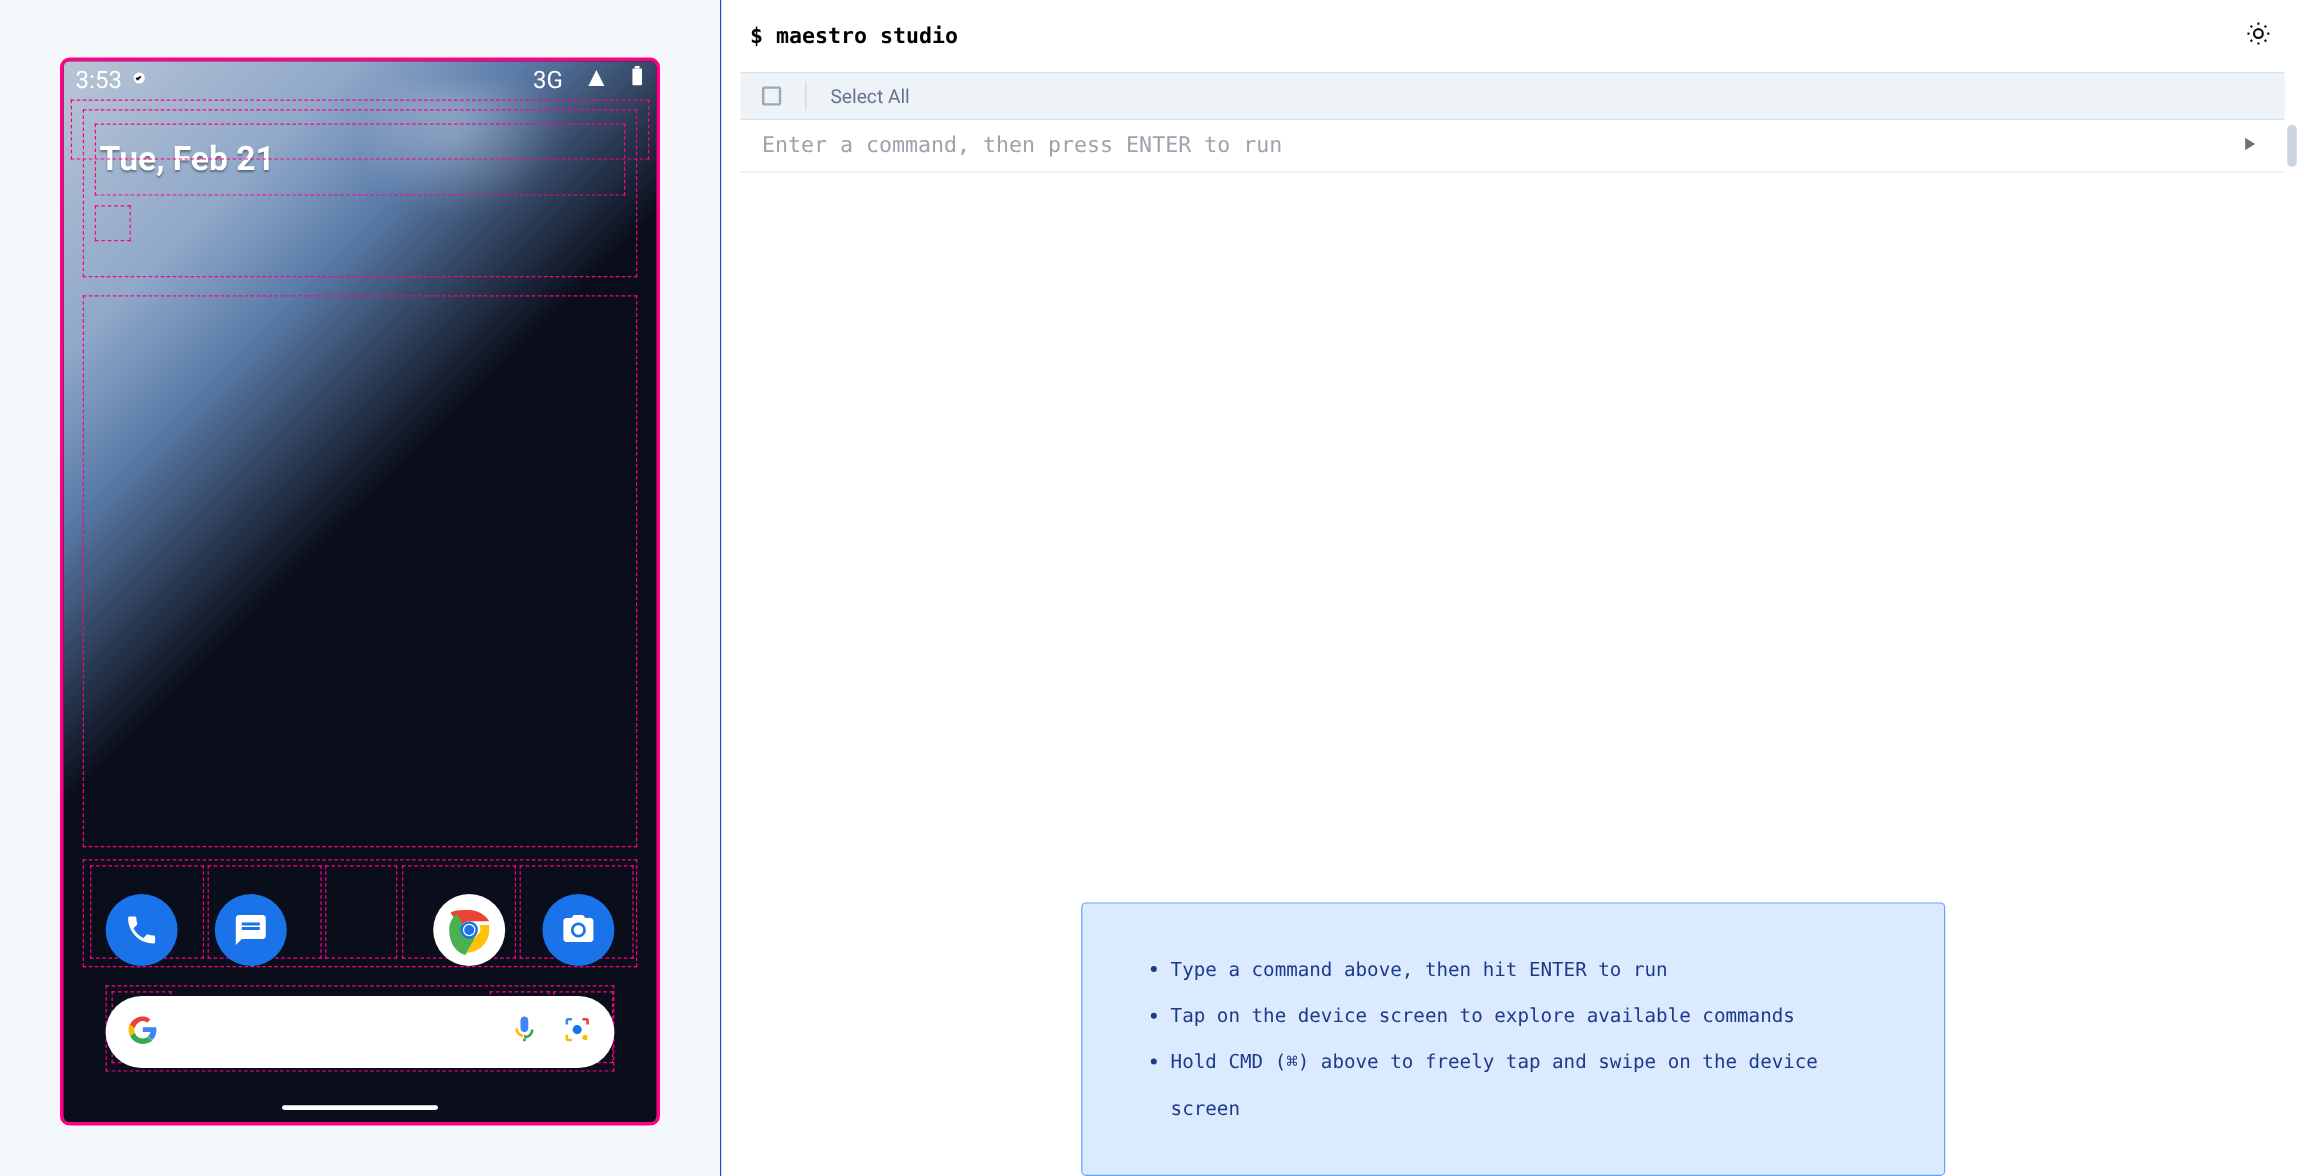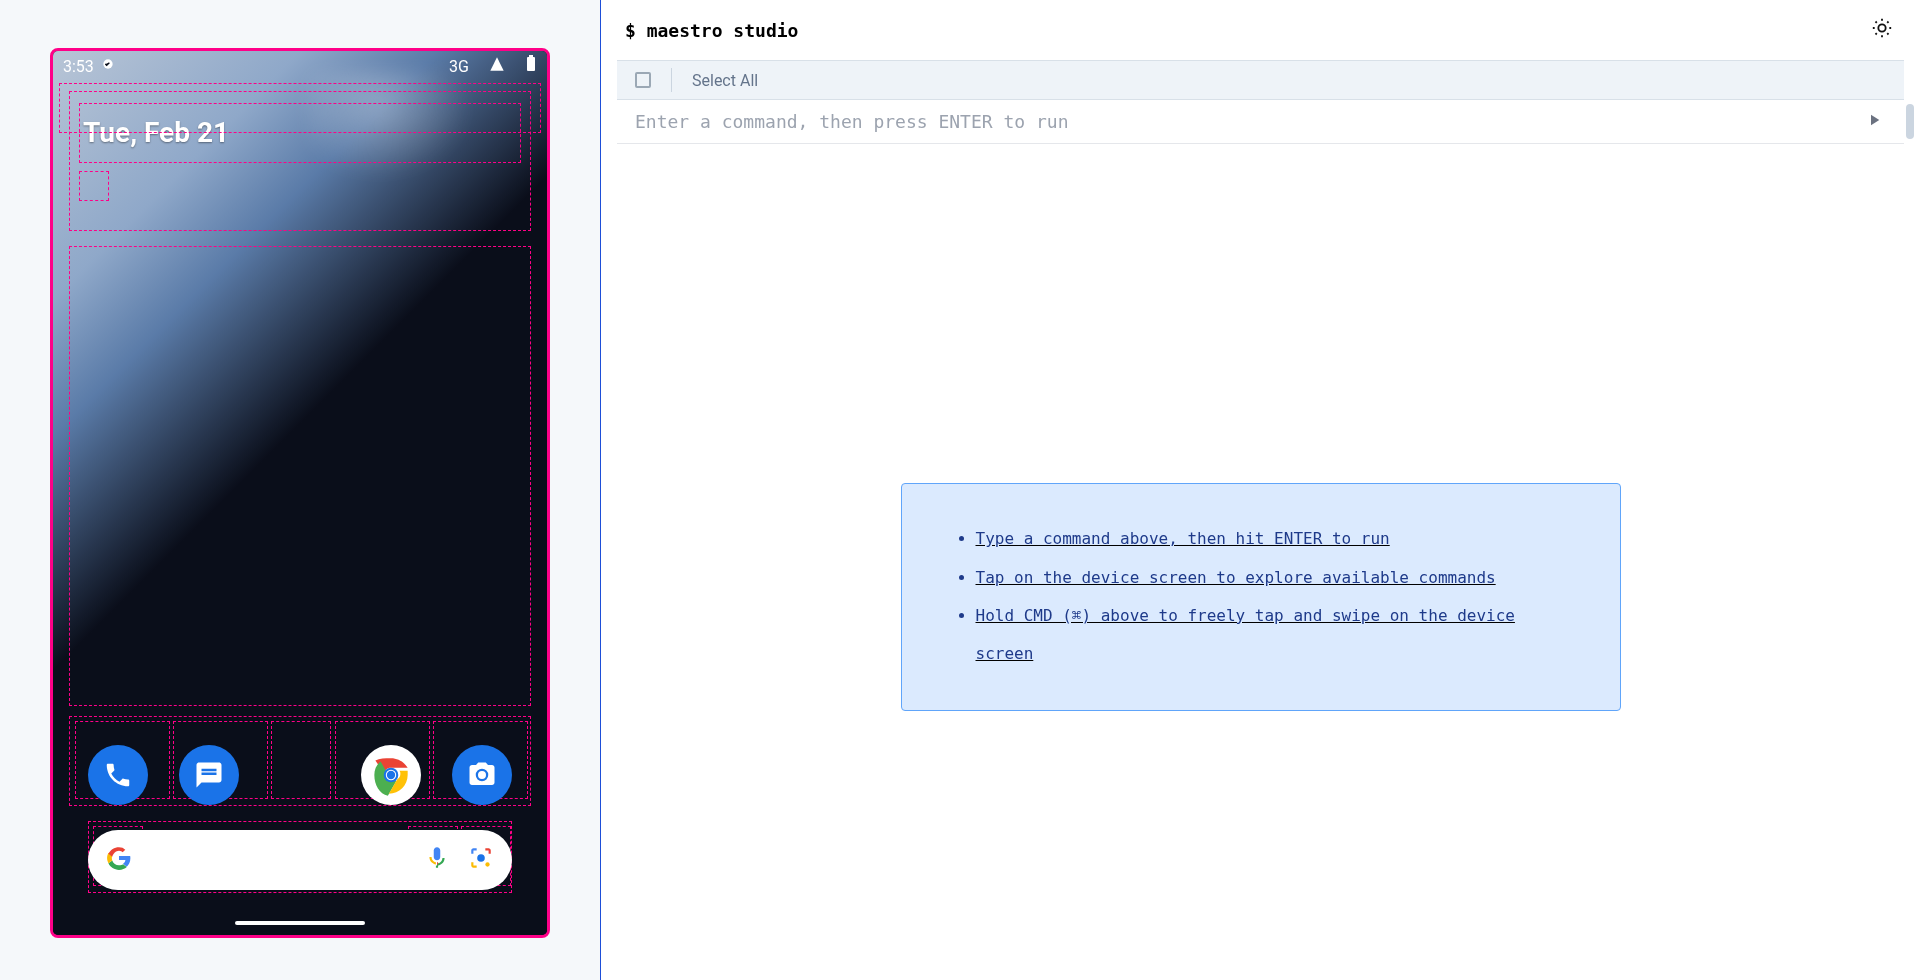--- a/index.html
+++ b/index.html
@@ -5,21 +5,21 @@
   * { box-sizing: border-box; margin: 0; padding: 0; }
   html, body { width: 1920px; height: 980px; font-family: -apple-system, BlinkMacSystemFont, "Segoe UI", Roboto, sans-serif; background: #f5f8fa; overflow: hidden; }
   
   .app { display: flex; width: 100%; height: 100%; }
   
   
   .device-panel { width: 600px; height: 100%; display: flex; align-items: flex-start; justify-content: center; padding-top: 48px; }
   
   .device-frame { width: 500px; height: 890px; border: 3px solid #ff0088; border-radius: 8px; background: #0a0e1a; position: relative; overflow: hidden; }
   
-  .status-bar { position: absolute; top: 0; left: 0; right: 0; height: 30px; display: flex; justify-content: space-between; align-items: center; padding: 0 10px; color: #fff; font-size: 16px; z-index: 10; }
+  .status-bar { position: absolute; top: 0; left: 0; right: 0; height: 30px; display: flex; justify-content: space-between; align-items: center; padding: 0 10px; color: #fff; font-size: 20px; z-index: 10; }
   .status-left { display: flex; align-items: center; gap: 6px; }
   .status-right { display: flex; align-items: center; gap: 20px; }
   
   .wallpaper { position: absolute; inset: 0; background: linear-gradient(135deg, #b8c5d6 0%, #8fa8c9 18%, #5a7ba8 28%, #0a0e1a 45%, #0a0e1a 100%); }
   .wallpaper::before { content: ''; position: absolute; top: 20px; right: 60px; width: 180px; height: 120px; background: radial-gradient(ellipse at 40% 30%, rgba(255,255,255,0.3), transparent 60%); filter: blur(8px); }
   
   .date-widget { position: absolute; top: 65px; left: 30px; color: #fff; font-size: 28px; font-weight: 700; text-shadow: 0 1px 2px rgba(0,0,0,0.4); }
   
   .dock { position: absolute; bottom: 130px; left: 0; right: 0; display: flex; justify-content: space-around; padding: 0 30px; gap: 20px; }
   .dock-item { width: 60px; height: 60px; border-radius: 50%; display: flex; align-items: center; justify-content: center; }
@@ -47,21 +47,21 @@
   .checkbox-icon { width: 16px; height: 16px; border: 2px solid #9ba8b5; border-radius: 2px; }
   .toolbar-divider { width: 1px; height: 24px; background: #cbd5e0; }
   .select-all-label { color: #64748b; font-size: 16px; }
   
   .command-row { height: 44px; border-bottom: 1px solid #e5e7eb; display: flex; align-items: center; padding: 0 18px; margin: 0 16px; position: relative; }
   .command-input { flex: 1; border: none; outline: none; font-family: ui-monospace, Menlo, monospace; font-size: 18px; color: #111; }
   .command-input::placeholder { color: #9ca3af; }
   .run-button { width: 24px; height: 24px; display: flex; align-items: center; justify-content: center; cursor: pointer; color: #6b7280; }
   .scroll-indicator { position: absolute; right: -10px; top: 4px; bottom: 4px; width: 8px; background: #cbd5e0; border-radius: 4px; }
   
-  .content-area { flex: 1; display: flex; justify-content: center; align-items: center; padding-top: 70px; text-decoration: underline; }
+  .content-area { flex: 1; display: flex; justify-content: center; align-items: flex-end; padding-top: 70px; }
   .hint-box { width: 720px; border: 1px solid #60a5fa; background: #dbeafe; border-radius: 4px; padding: 36px 50px; }
   .hint-list { list-style: disc; padding-left: 24px; }
   .hint-list li { font-family: ui-monospace, Menlo, monospace; color: #1e3a8a; font-size: 16px; line-height: 2.4; }
 </style>
 </head>
 <body>
 
 <div class="app">
 
   <div class="device-panel">

